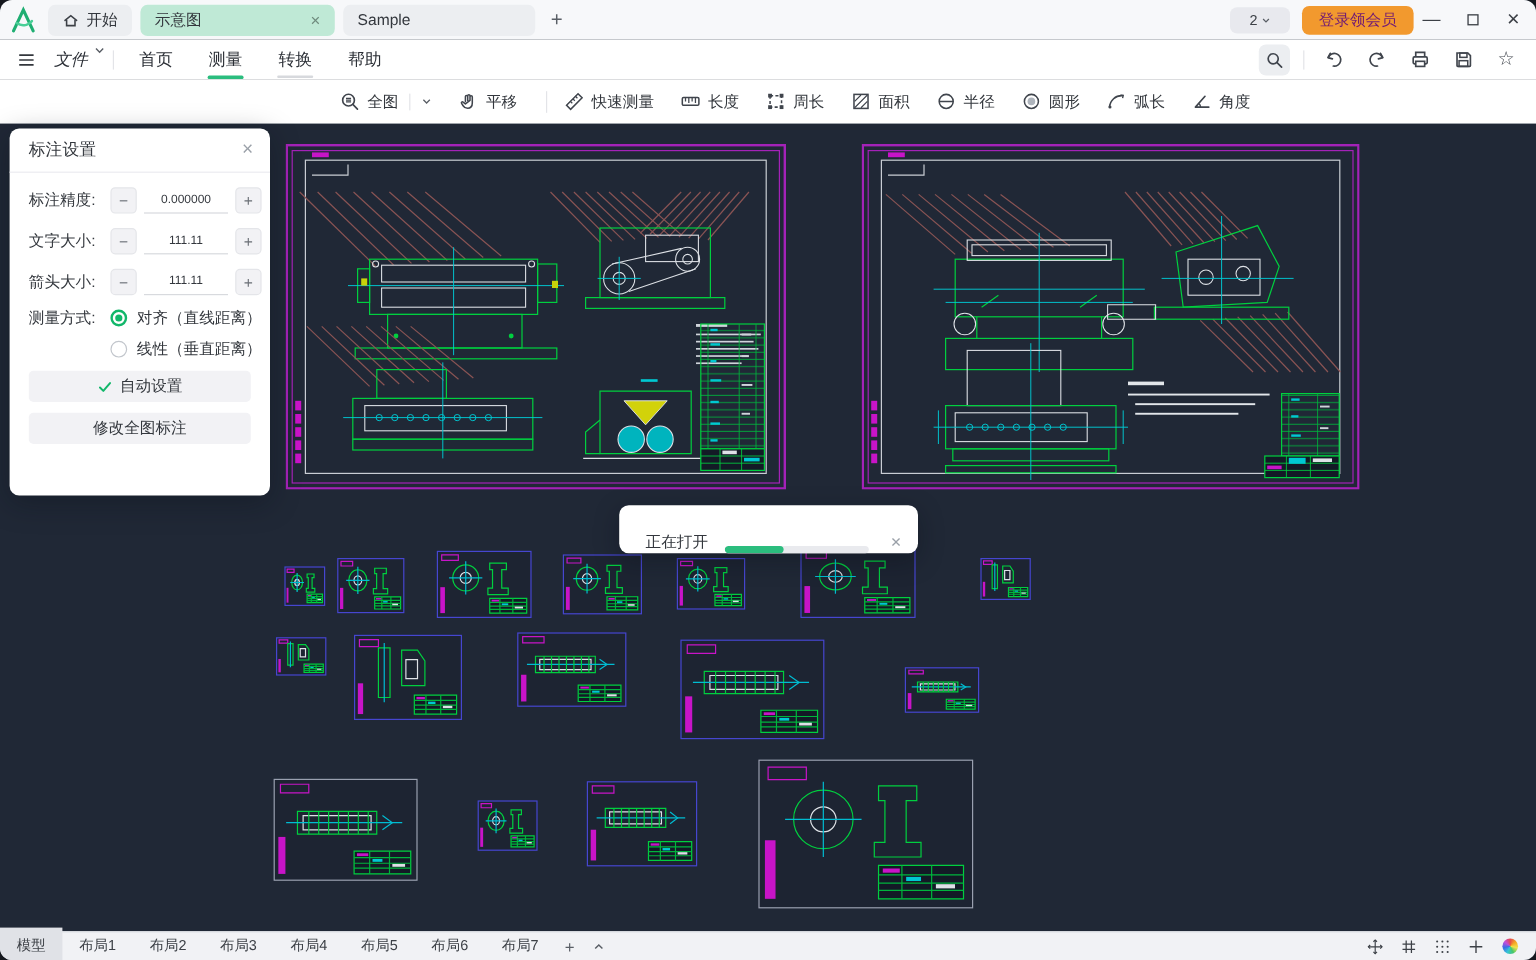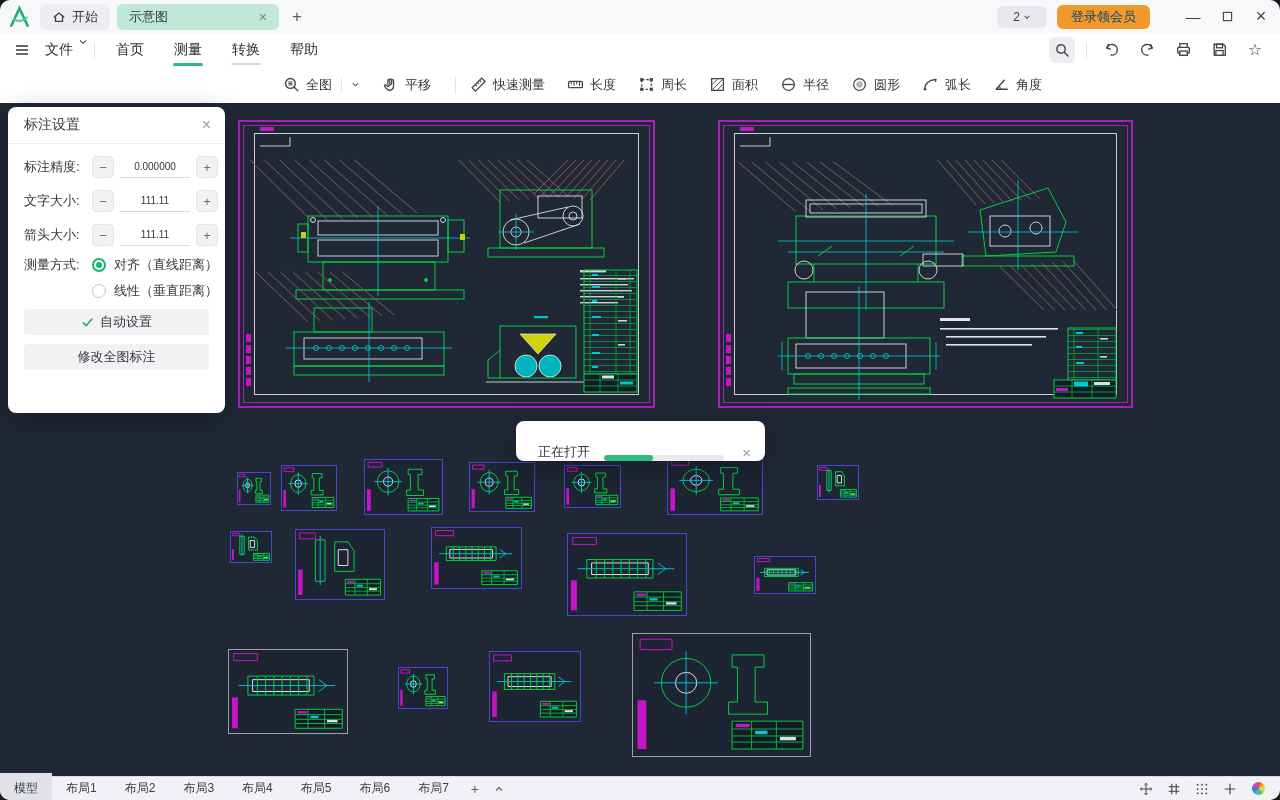--- a/index.html
+++ b/index.html
@@ -14,28 +14,28 @@
         padding:0 12px;margin-right:7px;font-size:13px;color:#33373d;cursor:default;}
   .ttab .hicon{margin-right:6px;}
   .ttab.active{background:#bfe9d6;width:138px;justify-content:space-between;}
   .ttab.doc{width:136px;}
   .tclose{color:#6f8a7d;font-size:14px;line-height:1;}
   .newtab{font-size:17px;color:#5a5f66;margin-left:6px;}
   .tspacer{flex:1;}
   .badge2{height:22px;min-width:36px;border-radius:6px;background:#e8e9ee;display:flex;
           align-items:center;justify-content:center;font-size:12px;color:#3c4046;gap:3px;
           padding:0 7px;margin-right:10px;}
-  .loginbtn{height:24px;border-radius:6px;background:#f2992e;color:#0c4a6e;font-size:13px;
-            display:flex;align-items:center;padding:0 14px;margin-right:28px;}
+  .loginbtn{height:24px;border-radius:6px;background:#f2992e;color:#701a75;font-size:13px;
+            display:flex;align-items:center;padding:0 14px;margin-right:0;}
   .winctl{width:30px;height:26px;display:flex;align-items:center;justify-content:center;
           color:#3c4046;font-size:15px;margin-right:4px;}
   
   .menubar{position:absolute;left:0;top:33px;width:100%;height:33px;background:#ffffff;
            display:flex;align-items:center;font-size:14px;color:#2b2f36;}
-  .mgroup{display:flex;align-items:flex-start;}
+  .mgroup{display:flex;align-items:flex-start;font-style:italic;}
   .mitem{margin:0 14px;position:relative;padding:4px 1px;}
   .mitem.active::after{content:"";position:absolute;left:0;right:0;bottom:-3px;height:3px;
            border-radius:2px;background:#2bbd7e;}
   .mitem.hinted::after{content:"";position:absolute;left:0;right:0;bottom:-2px;height:2px;
            border-radius:2px;background:#d7d9dd;}
   .mdivider{width:1px;height:16px;background:#e3e4e8;margin:0 6px;}
   .micon{display:flex;align-items:center;justify-content:center;}
   .iconbtn{width:26px;height:26px;display:flex;align-items:center;justify-content:center;
            border-radius:6px;margin:0 5px;}
   .iconbtn.boxed{background:#eceef1;}
@@ -163,20 +163,23 @@
       <svg class="hicon" width="14" height="14" viewBox="0 0 16 16">
         <path d="M2.5 8 8 3.5 13.5 8" fill="none" stroke="#3c4046" stroke-width="1.5" stroke-linecap="round"></path>
         <path d="M4 7.5V13h8V7.5" fill="none" stroke="#3c4046" stroke-width="1.5"></path>
       </svg>
       <span>开始</span>
     </div>
     <div class="ttab active">
       <span>示意图</span>
       <span class="tclose">×</span>
     </div>
+    <div class="ttab doc">
+      <span>Sample</span>
+    </div>
     <span class="newtab">+</span>
     <div class="tspacer"></div>
     <div class="badge2">
       <span>2</span>
       <svg width="8" height="8" viewBox="0 0 10 10" class="chev">
         <path d="M2 3.5l3 3 3-3" fill="none" stroke="#5a5f66" stroke-width="1.3"></path>
       </svg>
     </div>
     <div class="loginbtn">登录领会员</div>
     <div class="winctl">—</div>

